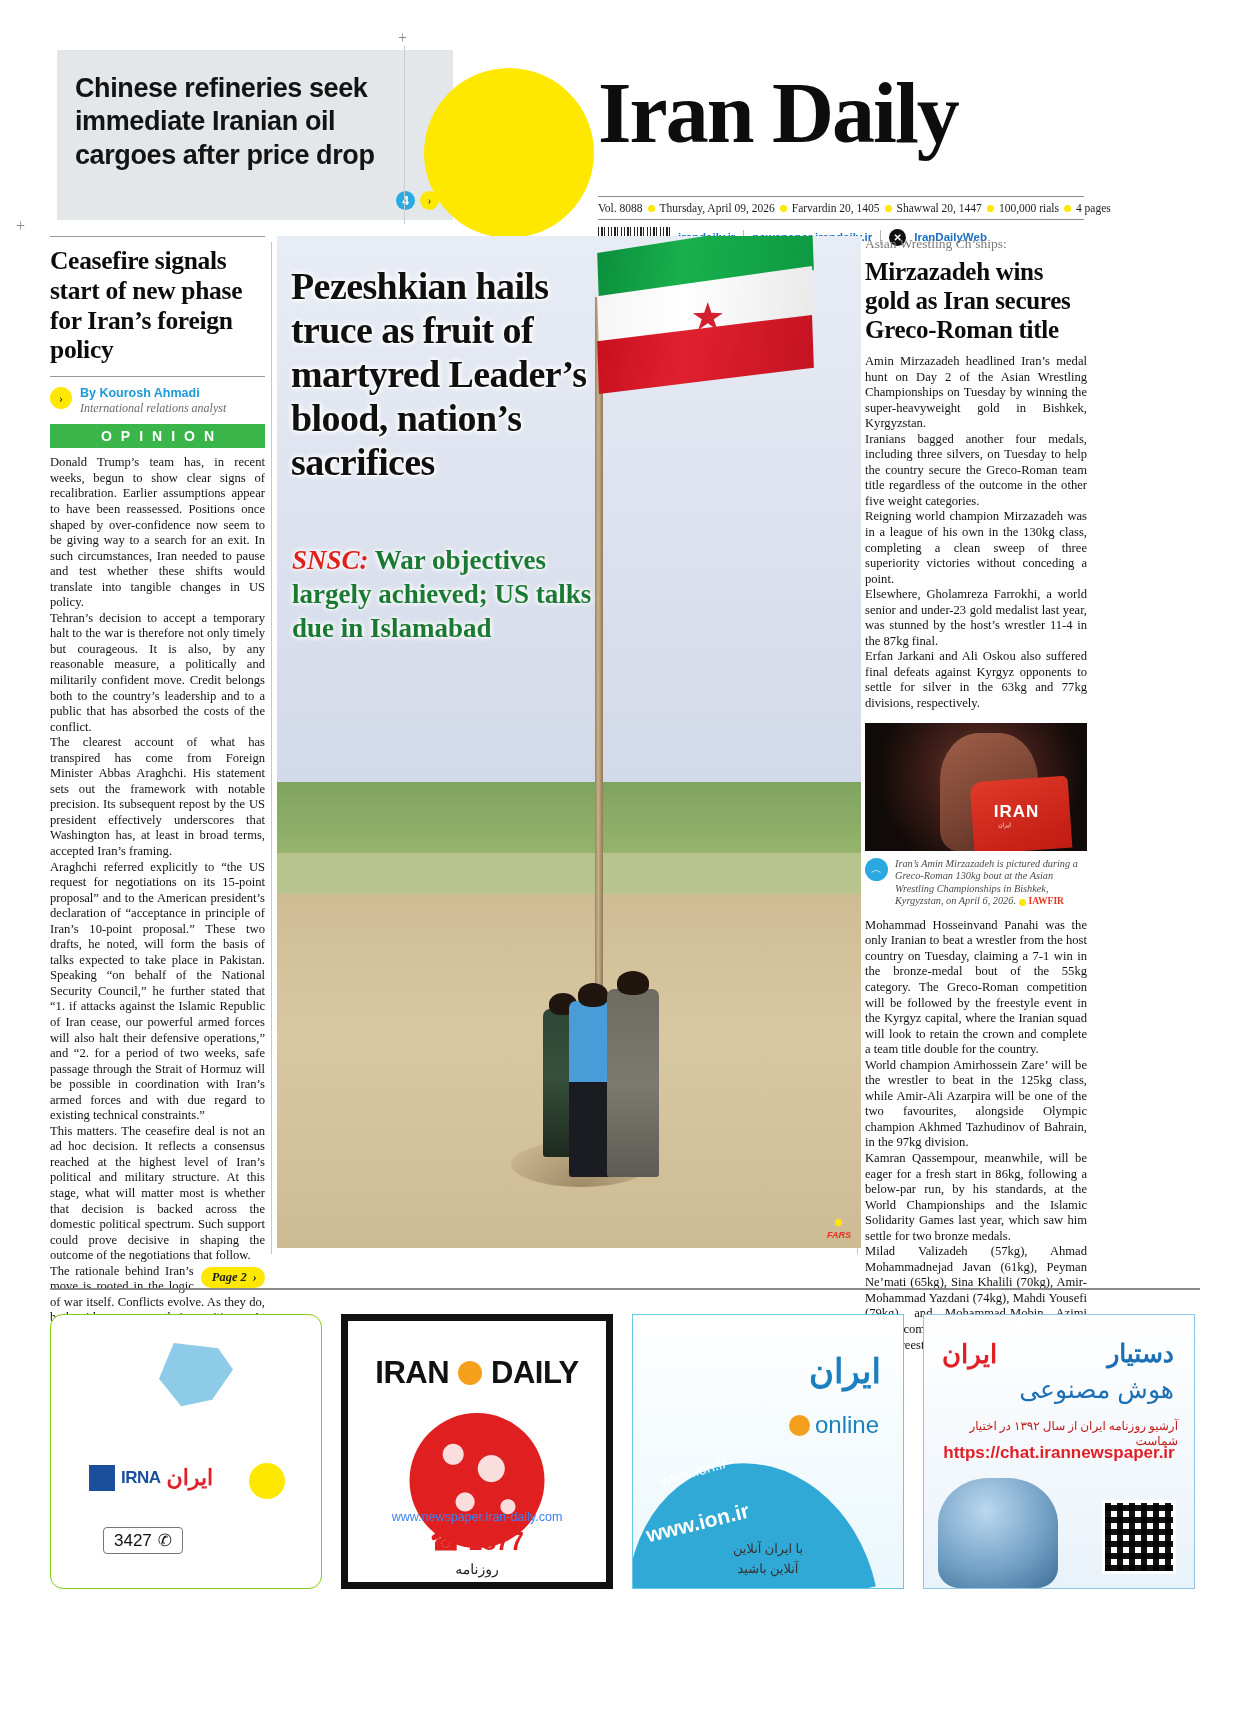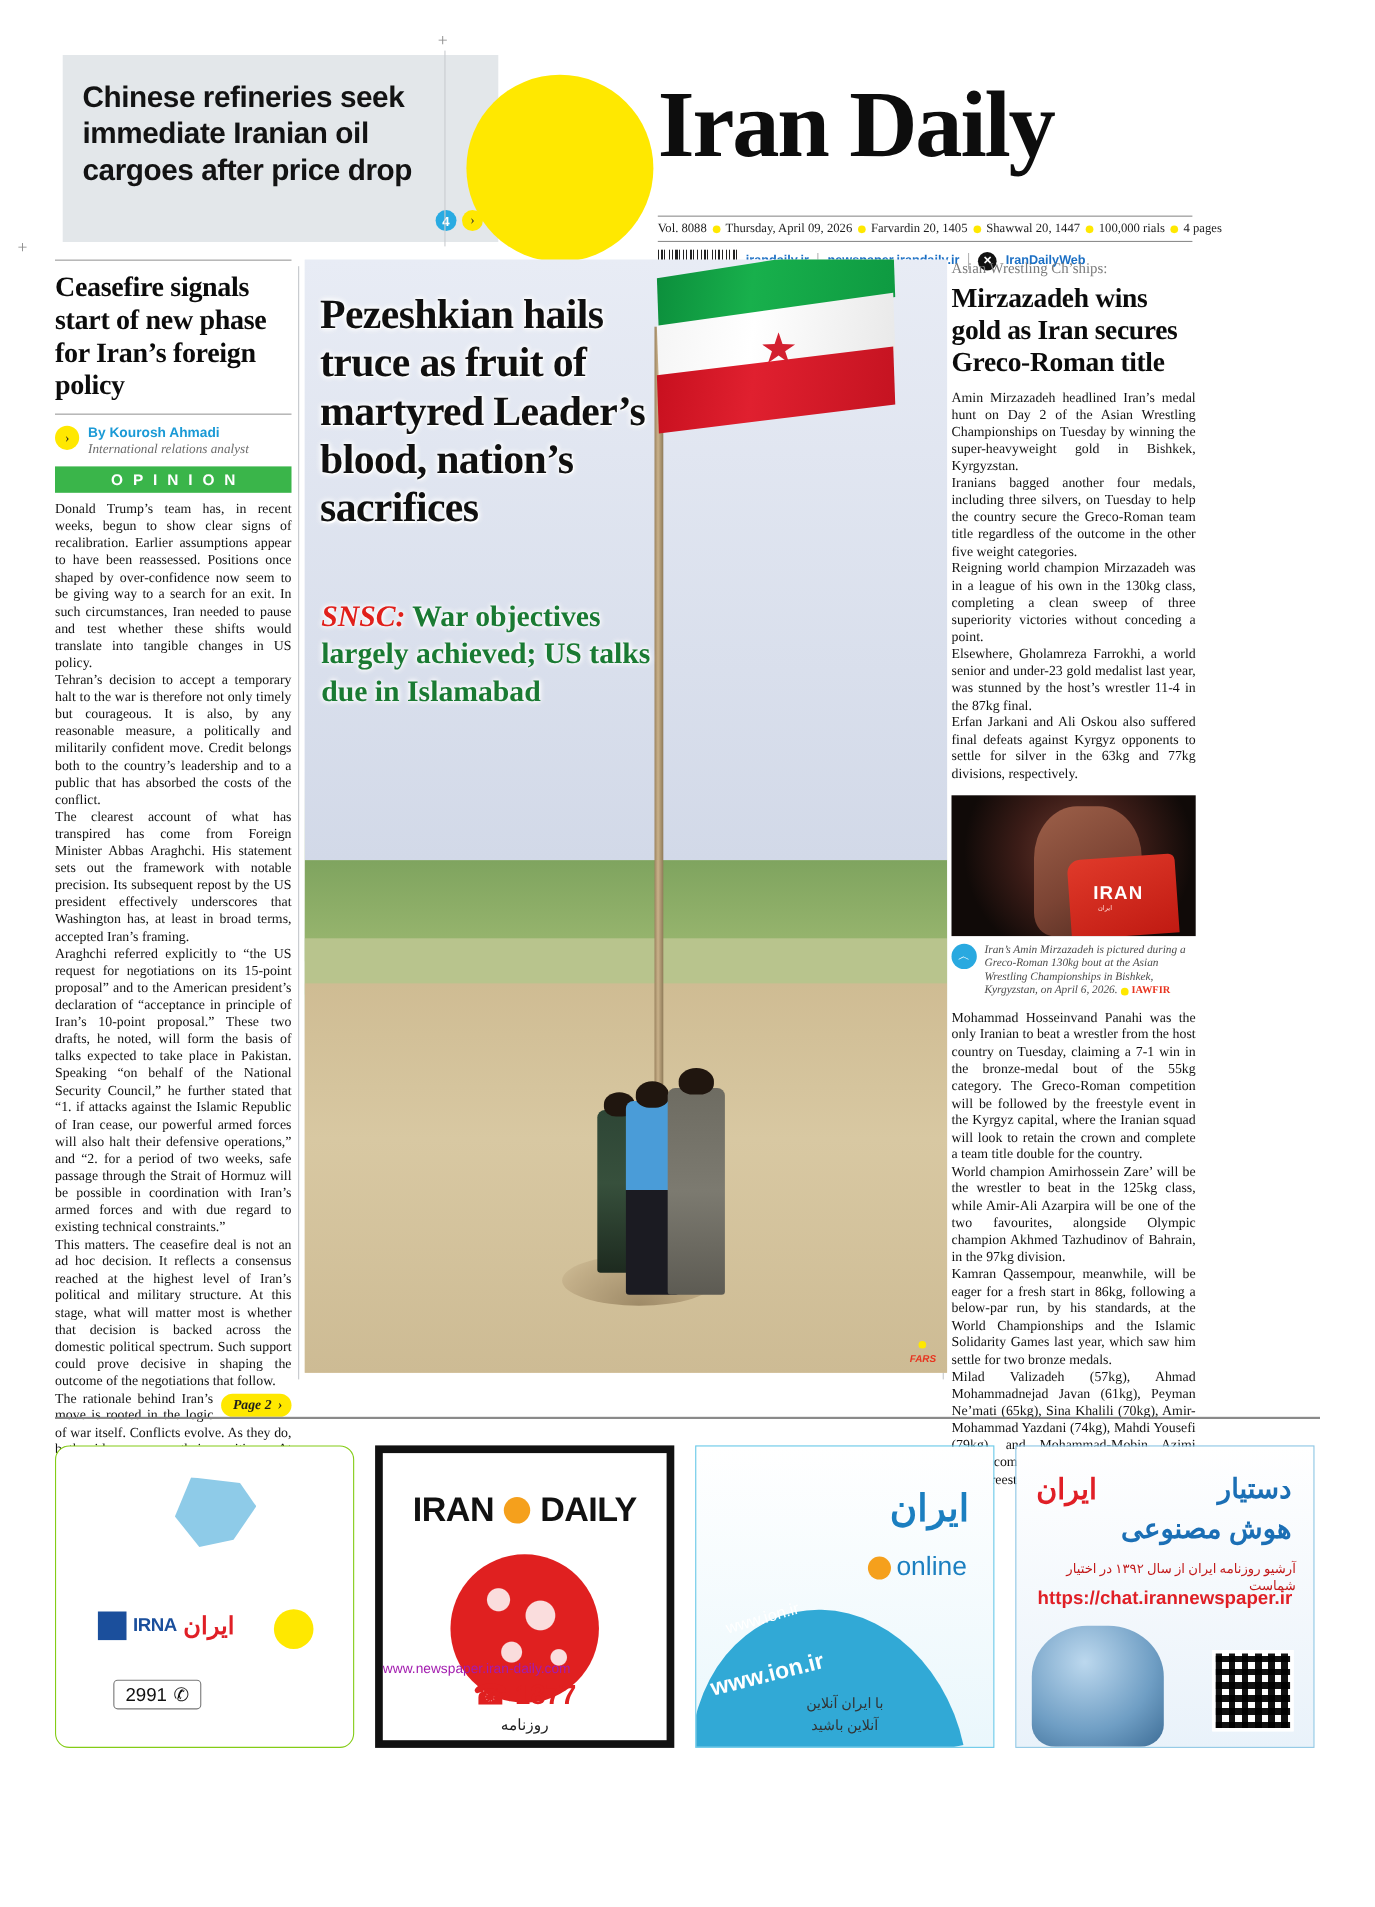--- a/index.html
+++ b/index.html
@@ -250,22 +250,22 @@
   }
   .globe::after {
     content: ""; position: absolute; inset: 8px; border-radius: 50%;
     background:
       radial-gradient(circle at 30% 28%, #fff 0 10px, transparent 11px),
       radial-gradient(circle at 62% 40%, #fff 0 13px, transparent 14px),
       radial-gradient(circle at 40% 68%, #fff 0 9px, transparent 10px),
       radial-gradient(circle at 76% 72%, #fff 0 7px, transparent 8px);
     opacity: .85;
   }
-  .ad2-url { position: absolute; left: 0; right: 0; bottom: 58px; text-align: left;
-             font-family: "Liberation Sans", sans-serif; font-size: 12.5px; color: #a21caf; }
+  .ad2-url { position: absolute; left: 0; right: 0; bottom: 58px; text-align: center;
+             font-family: "Liberation Sans", sans-serif; font-size: 12.5px; color: #3b82f6; }
   .ad2-tel { position: absolute; left: 0; right: 0; bottom: 26px; text-align: center;
              font-family: "Liberation Sans", sans-serif; font-weight: bold; font-size: 25px; color: #e02020; }
   .ad2-fa { position: absolute; left: 0; right: 0; bottom: 4px; text-align: center; font-size: 14px; color: #222; direction: rtl; }
   .ion-swoosh {
     position: absolute; left: -20px; bottom: -26px; width: 250px; height: 150px;
     background: #31a9d6; border-radius: 50% 50% 0 0 / 100% 100% 0 0; transform: rotate(-12deg);
   }
   .ion-logo-fa { position: absolute; right: 22px; top: 36px; font-family: "Liberation Sans", sans-serif;
                  font-weight: bold; font-size: 34px; color: #1b7fc0; direction: rtl; }
   .ion-online { position: absolute; right: 24px; top: 96px; display: flex; align-items: center; gap: 5px;
@@ -273,21 +273,21 @@
   .ion-o { width: 21px; height: 21px; border-radius: 50%; background: #f5a01c; }
   .ion-url1 { position: absolute; left: 26px; top: 148px; transform: rotate(-16deg);
               font-family: "Liberation Sans", sans-serif; font-size: 15px; color: #fff; }
   .ion-url2 { position: absolute; left: 12px; top: 196px; transform: rotate(-14deg);
               font-family: "Liberation Sans", sans-serif; font-size: 21px; color: #fff; font-weight: bold; }
   .ion-fa-bottom { position: absolute; left: 0; right: 0; bottom: 10px; text-align: center;
                    font-size: 13px; color: #333; direction: rtl; line-height: 1.5; }
   .ad4-fa1 { position: absolute; right: 20px; top: 24px; font-family: "Liberation Sans", sans-serif;
              font-weight: bold; font-size: 25px; color: #1b6fb5; direction: rtl; }
   .ad4-fa2 { position: absolute; right: 20px; top: 60px; font-family: "Liberation Sans", sans-serif;
-             font-weight: bold; font-size: 25px; color: #1b6fb5; direction: rtl; }
+             font-weight: normal; font-size: 25px; color: #1b6fb5; direction: rtl; }
   .ad4-iran { position: absolute; left: 18px; top: 24px; font-family: "Liberation Sans", sans-serif;
               font-weight: bold; font-size: 26px; color: #e01f26; direction: rtl; }
   .ad4-dot { position: absolute; left: 16px; top: 20px; width: 36px; height: 36px; border-radius: 50%; background: #ffe800; z-index: -1; }
   .ad4-fa3 { position: absolute; right: 16px; top: 104px; font-size: 12px; color: #c21a1a; direction: rtl; }
   .ad4-url { position: absolute; left: 0; right: 0; top: 128px; text-align: center;
              font-family: "Liberation Sans", sans-serif; font-weight: bold; font-size: 17px; color: #e01f26; }
   .qr { position: absolute; right: 18px; bottom: 14px; width: 74px; height: 74px; background: #fff;
         background-image:
           repeating-linear-gradient(90deg,#111 0 6px,#fff 6px 12px),
           repeating-linear-gradient(0deg,#111 0 6px,#fff 6px 12px);
@@ -461,21 +461,21 @@
       <div class="iran-map"></div>
       <div class="caspian"></div>
       <div class="yellow-dot-ad"></div>
       <div class="irna-box">
         <span class="irna-mark"></span>
         <span class="irna-txt">IRNA</span>
         <span class="fa-iran">ایران</span>
       </div>
       <div class="ad-phone">
         <span>✆</span>
-        <span>2991</span>
+        <span>3427</span>
       </div>
     </div>
 
     <div class="ad ad2">
       <div class="ad2-logo">
         <span>IRAN</span>
         <span class="orange-dot"></span>
         <span>DAILY</span>
       </div>
       <div class="globe"></div>

